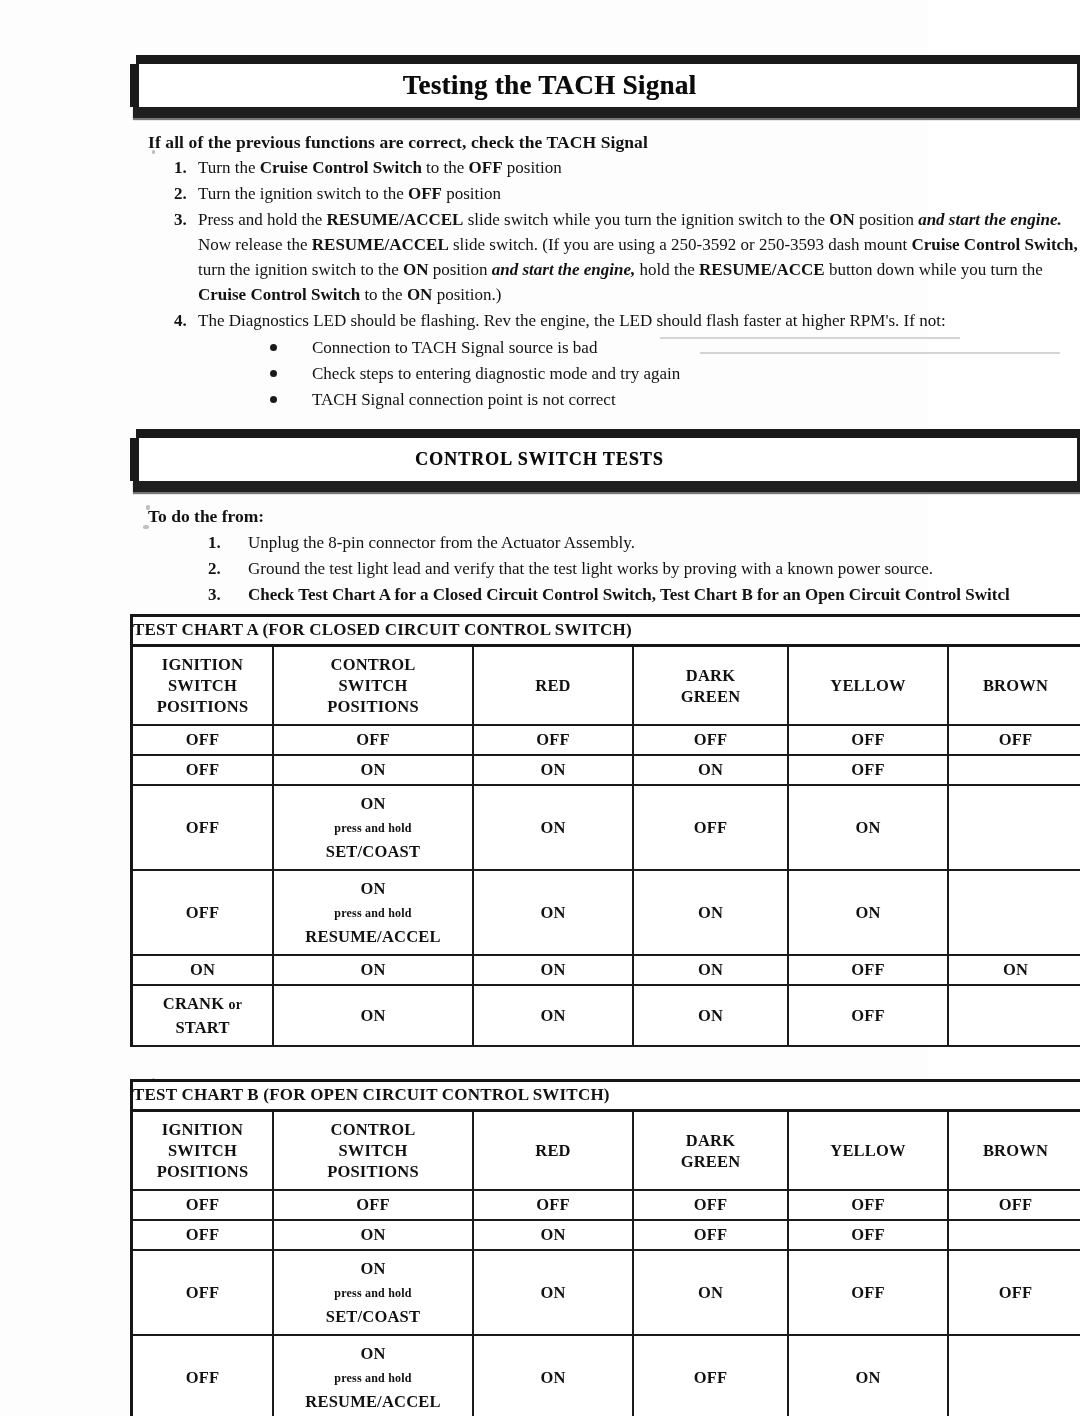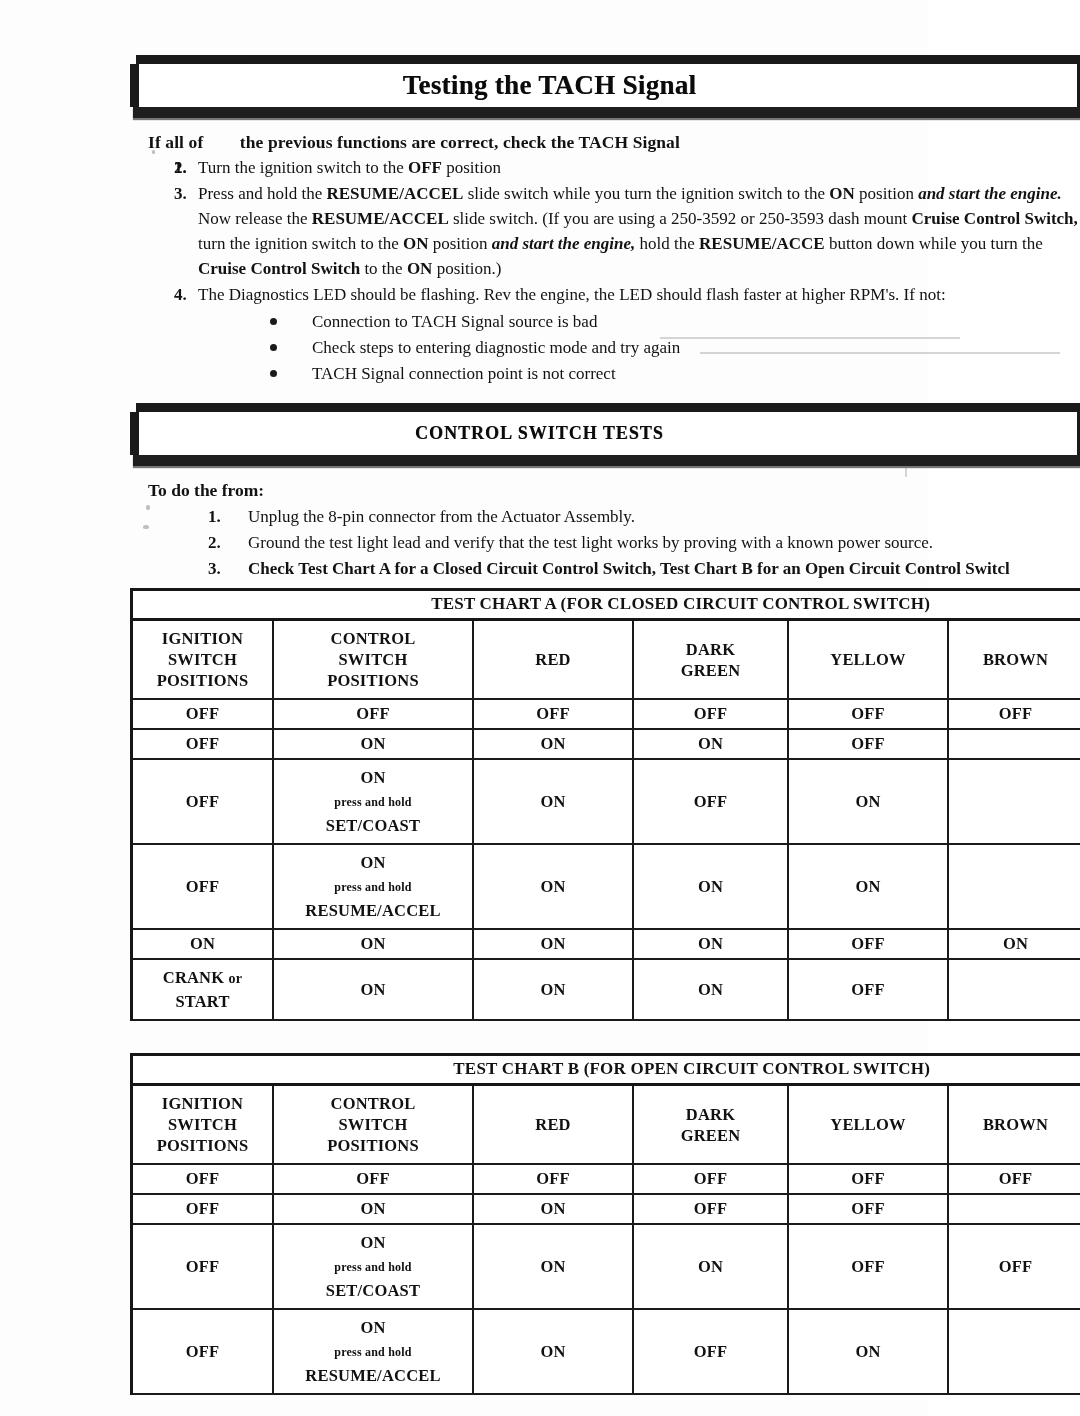--- a/index.html
+++ b/index.html
@@ -88,21 +88,21 @@
     opacity: .9;
   }
 
   
   .lead {
     font-size: 17.5px;
     font-weight: bold;
     margin: 0 0 2px 18px;
     letter-spacing: .1px;
   }
-  .lead .norm { font-weight: normal; padding-left: 32px; }
+  .lead .norm { font-weight: normal; }
 
   ol.steps {
     list-style: none;
     margin: 0;
     padding: 0;
   }
   ol.steps > li {
     position: relative;
     font-size: 17px;
     line-height: 25px;
@@ -162,21 +162,21 @@
 
   
   .chart-wrap {
     position: relative;
     margin-top: 6px;
     border-top: 3px solid #161616;
     border-left: 3px solid #161616;
   }
   .chart-caption {
     border-bottom: 3px solid #161616;
-    text-align: right;
+    text-align: left;
     font-size: 17px;
     font-weight: bold;
     letter-spacing: .2px;
     padding: 3px 0 4px 0;
     padding-right: 150px;
     background: #fff;
   }
   table.chart {
     border-collapse: collapse;
     width: 100%;
@@ -260,21 +260,21 @@
         <div class="banner-title">Testing the TACH Signal</div>
       </div>
       <div class="banner-bar-bottom"></div>
     </div>
 
     <p class="lead">
       <span>If all of</span><span class="norm" style="font-weight:bold"> the previous functions are correct, check the TACH Signal</span>
     </p>
 
     <ol class="steps" id="tach-steps">
-        <li><span class="num">1.</span></li>
+        <li><span class="num">1.</span><span>Turn the <b>Cruise Control Switch</b> to the <b>OFF</b> position</span></li>
         <li><span class="num">2.</span><span>Turn the ignition switch to the <b>OFF</b> position</span></li>
         <li><span class="num">3.</span><span>Press and hold the <b>RESUME/ACCEL</b> slide switch while you turn the ignition switch to the <b>ON</b> position <i><b>and start the engine.</b></i> Now release the <b>RESUME/ACCEL</b> slide switch. (If you are using a 250-3592 or 250-3593 dash mount <b>Cruise Control Switch,</b> turn the ignition switch to the <b>ON</b> position <i><b>and start the engine,</b></i> hold the <b>RESUME/ACCE</b> button down while you turn the <b>Cruise Control Switch</b> to the <b>ON</b> position.)</span></li>
         <li><span class="num">4.</span><span>The Diagnostics LED should be flashing. Rev the engine, the LED should flash faster at higher RPM's. If not:</span></li>
       </ol>
 
     <ul class="bullets" id="tach-bullets">
         <li><span class="dot"></span><span>Connection to TACH Signal source is bad</span></li>
         <li><span class="dot"></span><span>Check steps to entering diagnostic mode and try again</span></li>
         <li><span class="dot"></span><span>TACH Signal connection point is not correct</span></li>
       </ul>

